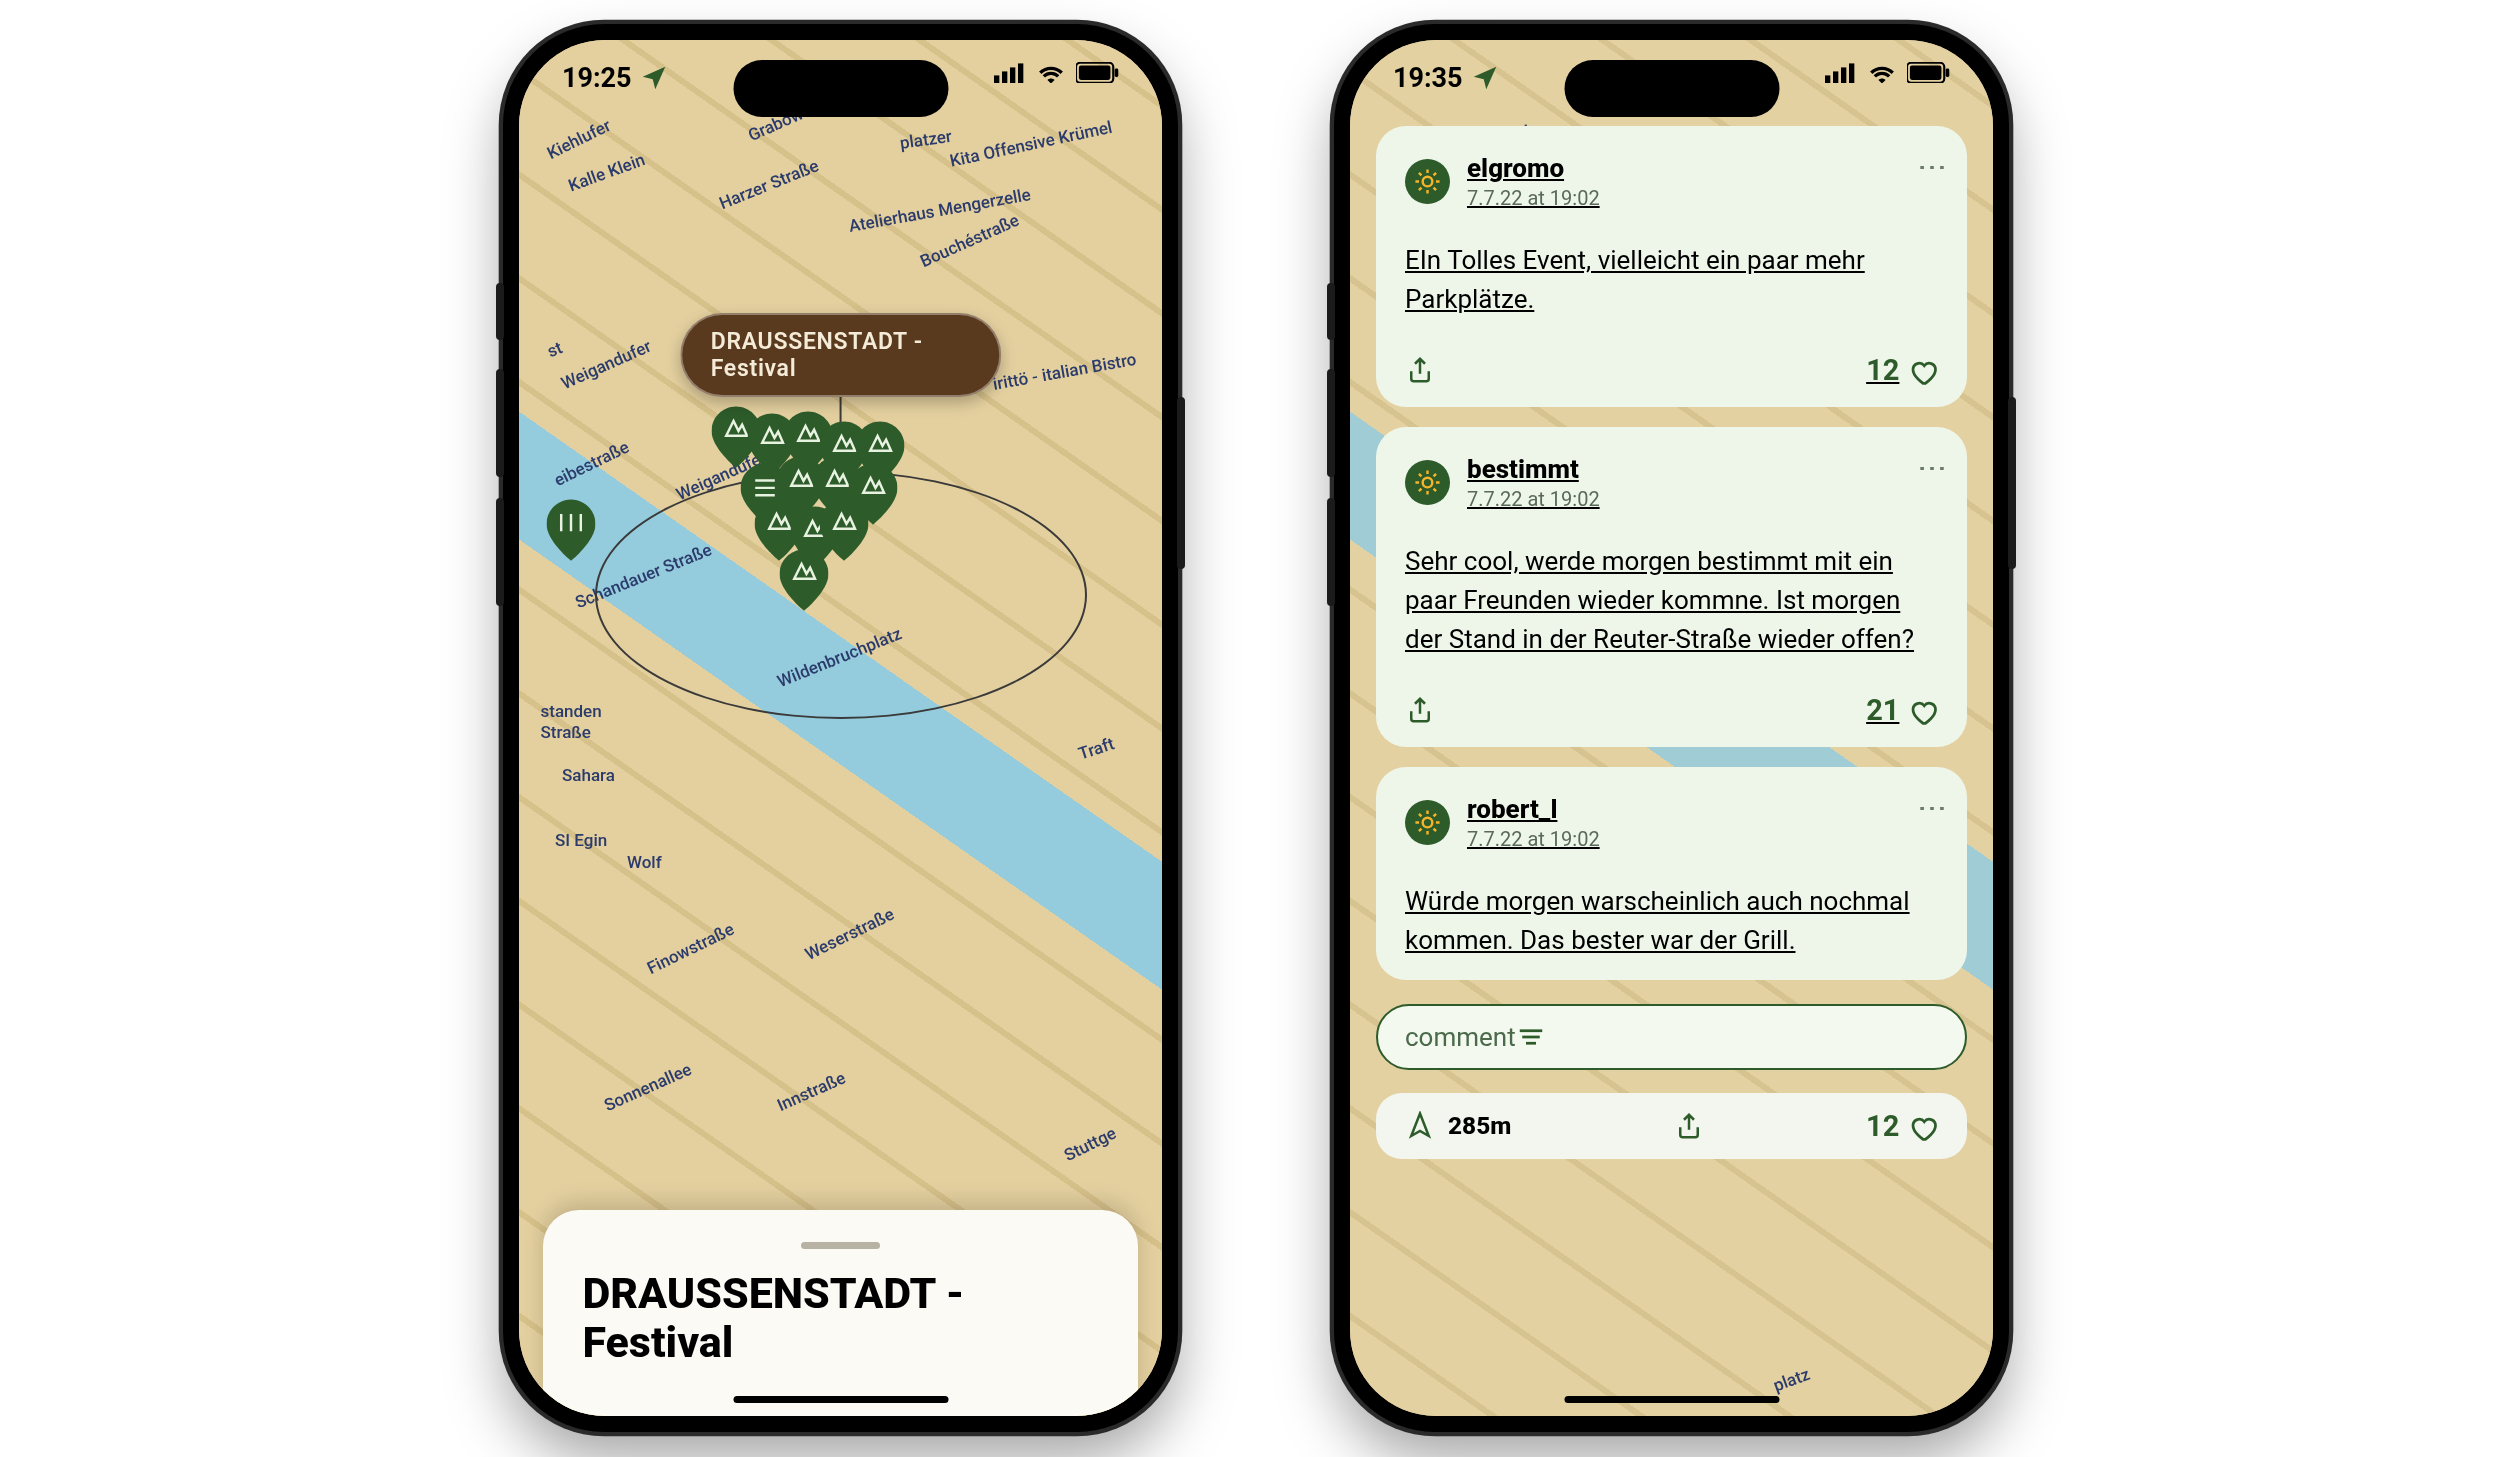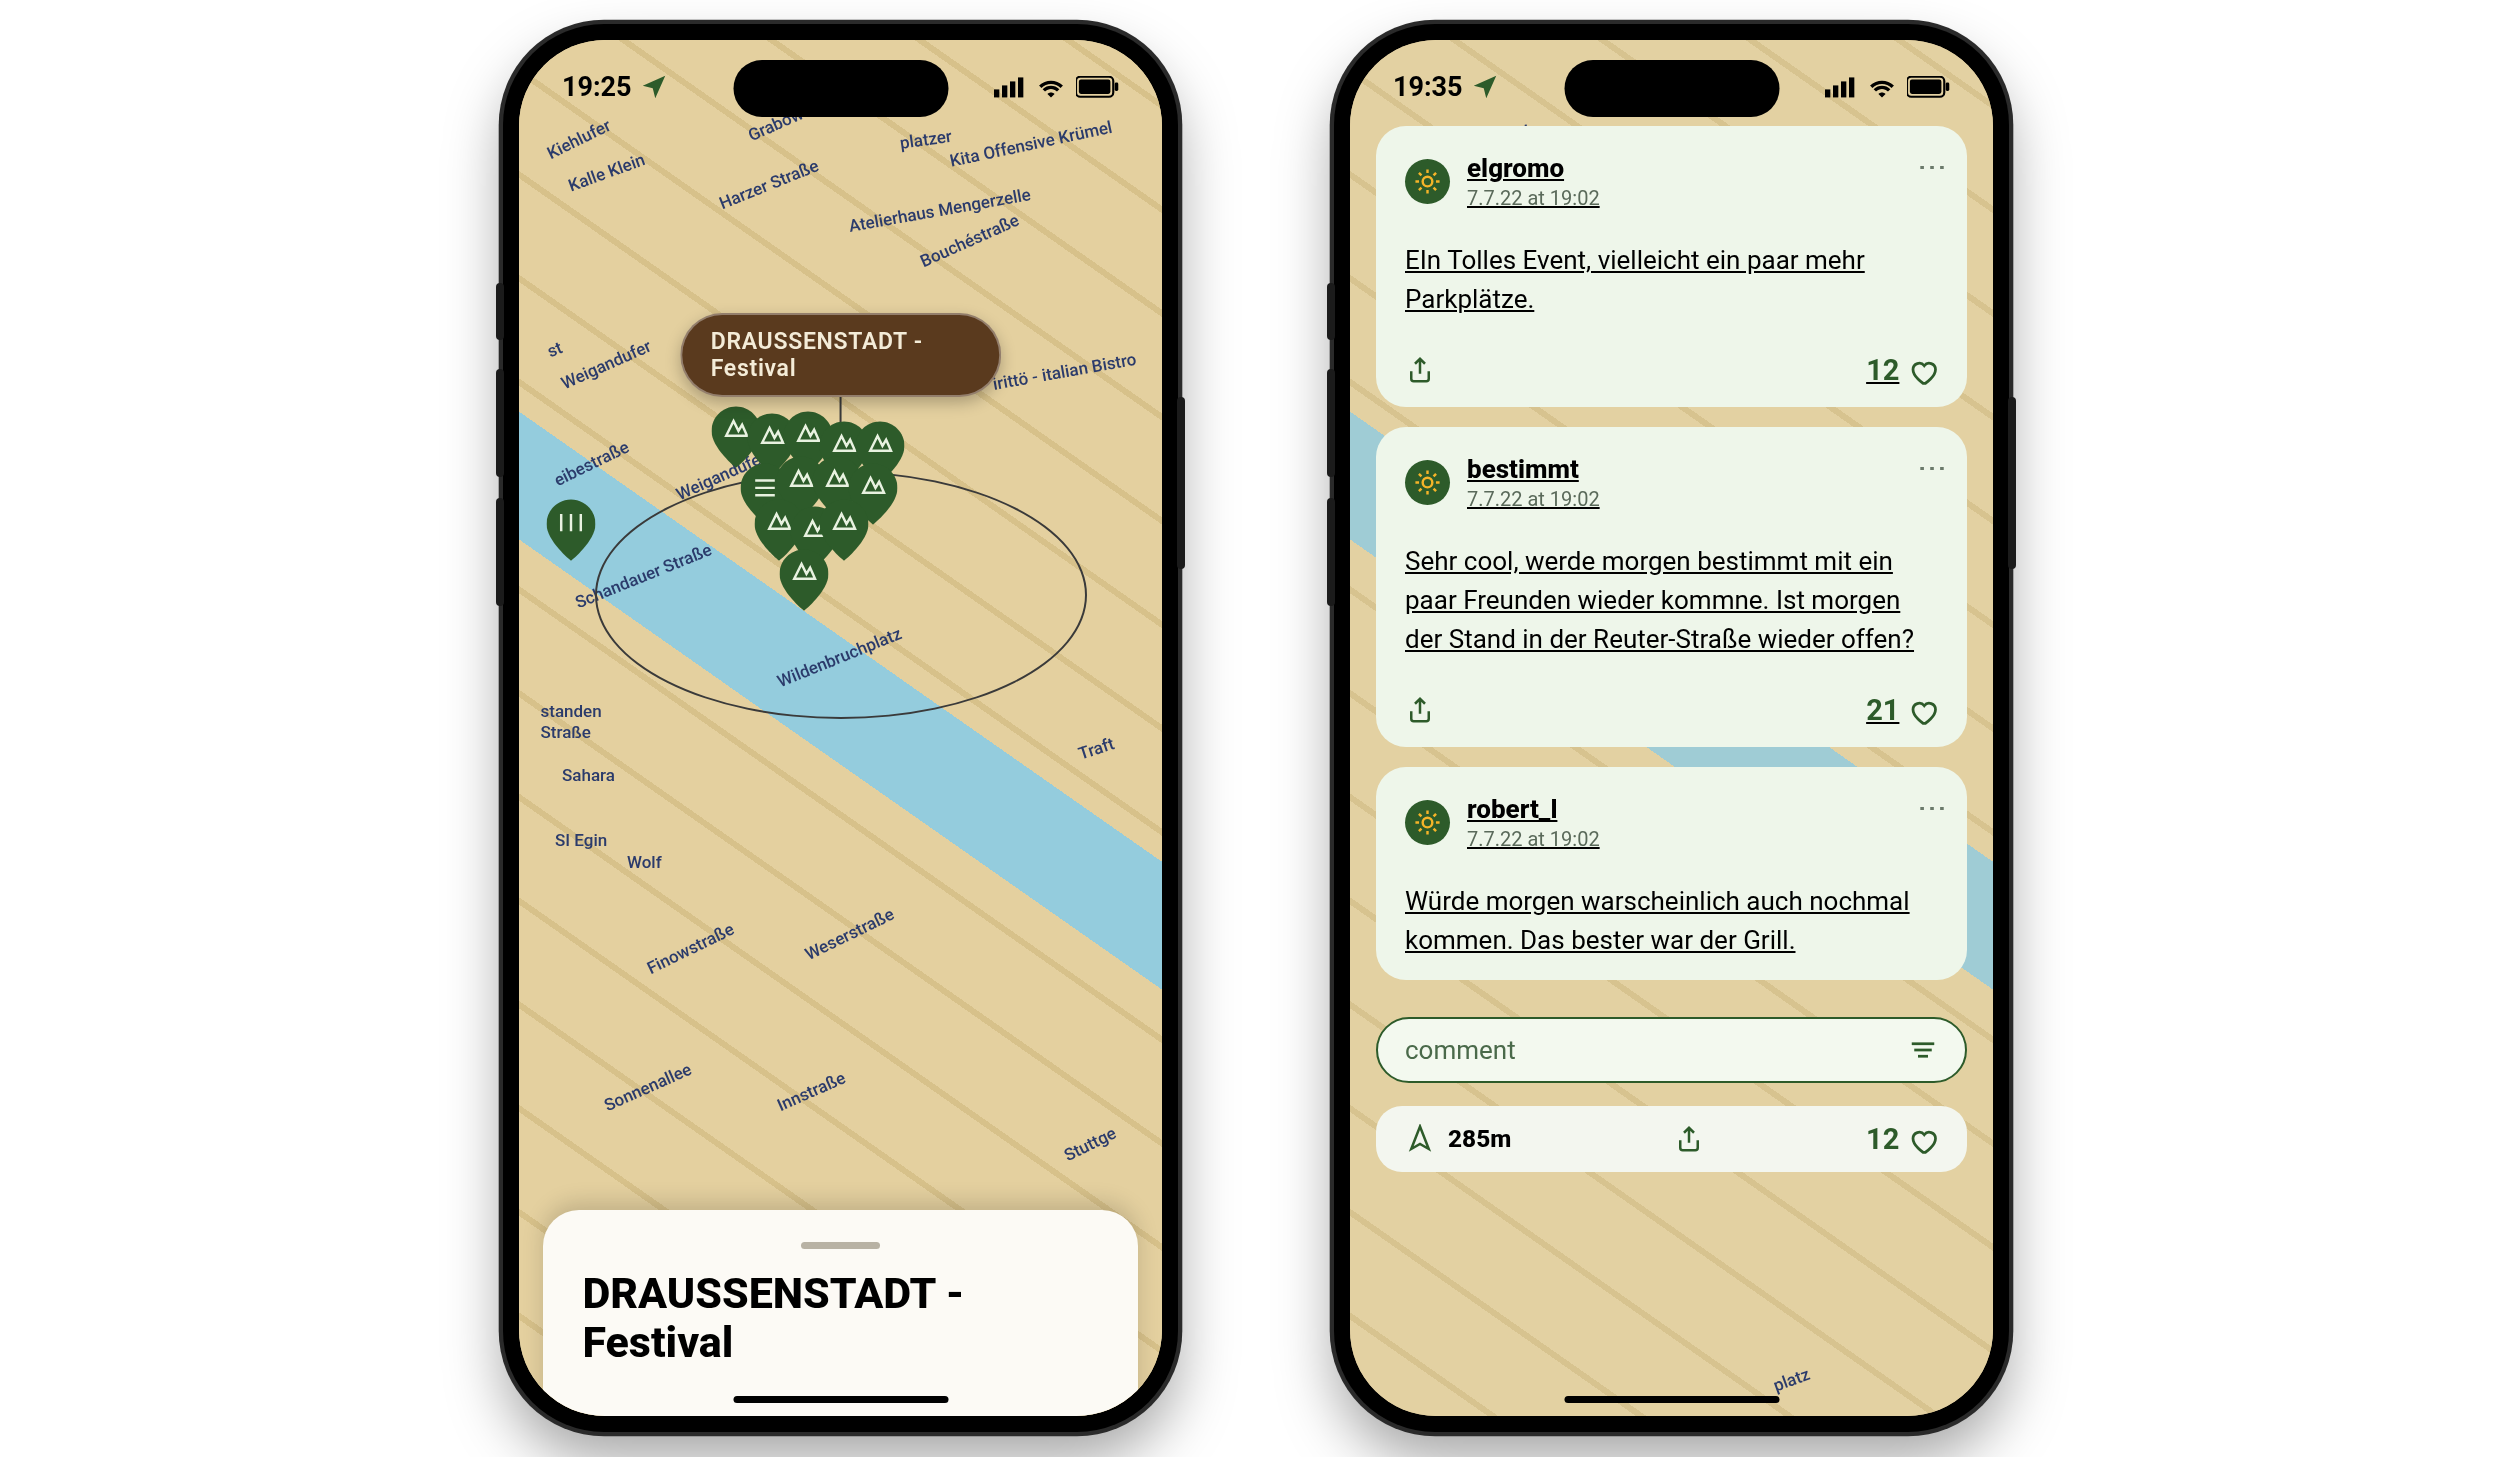--- a/index.html
+++ b/index.html
@@ -70,21 +70,21 @@
 
   
   .status {
     position: absolute;
     top: 21.5px;
     left: 0;
     right: 0;
     height: 50px;
     display: flex;
     justify-content: space-between;
-    align-items: center;
+    align-items: flex-start;
     padding: 0 43px;
     z-index: 40;
     color: #000;
     font-weight: 700;
     font-size: 27px;
   }
   .status .left-grp { display: flex; align-items: center; gap: 7.2px; }
   .status .right-grp { display: flex; align-items: center; gap: 10px; }
 
   
@@ -240,25 +240,24 @@
     font-size: 29px; font-weight: 700; color: var(--green-dark);
   }
 
   
   .comment-pill {
     background: #f3f9ef;
     border: 2.2px solid var(--green-dark);
     border-radius: 43px;
     padding: 16px 27px;
     display: flex;
-    justify-content: space-between;
     align-items: center;
     font-size: 26px;
     color: #4a6a4a;
-    margin-top: 17px;
+    margin-top: 4px;
   }
 
   
   .bottom-bar {
     background: #f3f6ef;
     border-radius: 26px;
     padding: 16px 29px;
     display: flex;
     justify-content: space-between;
     align-items: center;

